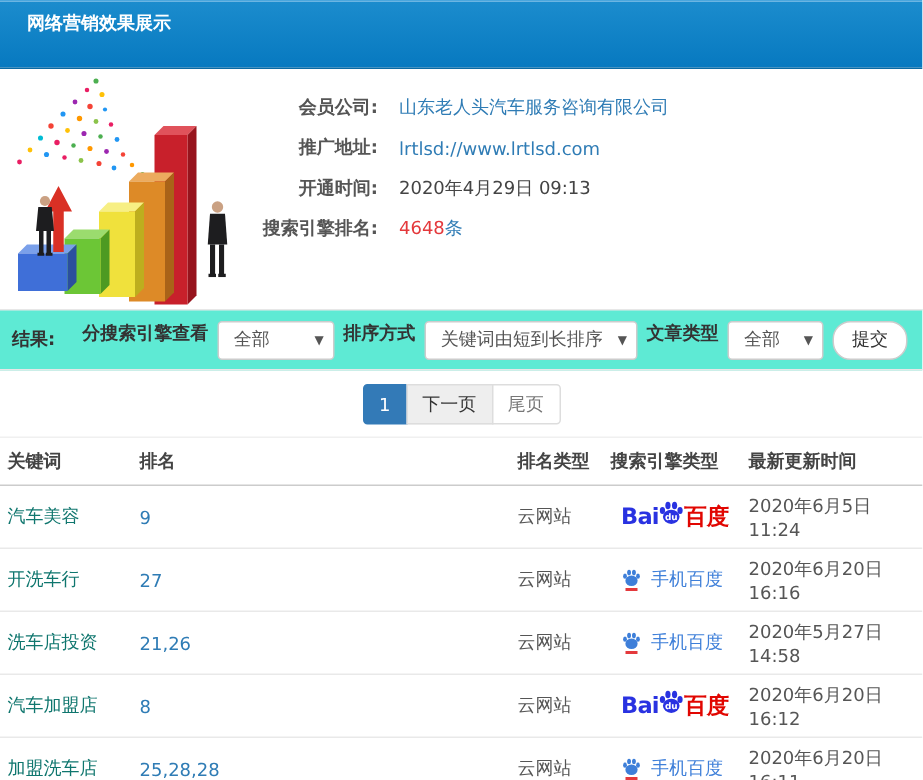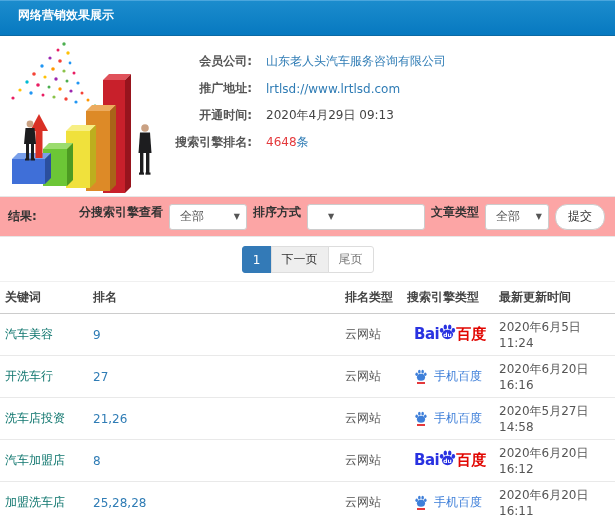--- a/index.html
+++ b/index.html
@@ -6,21 +6,21 @@
   html,body { width: 615px; }
   body {
     font-family: "DejaVu Sans", "Liberation Sans", sans-serif;
     font-size: 12px;
     color: #555;
     background: #fff;
     position: relative;
   }
   
   .title-bar {
-    height: 36px;
+    height: 46px;
     background: linear-gradient(#1b8ccd, #0779c0);
     border-top: 1px solid #4aa6dd;
     border-bottom: 1px solid #0b6aa4;
     color: #fff;
     font-weight: bold;
     line-height: 28px;
     padding-left: 18px;
   }
   
   .header-section { display: flex; height: 160px; overflow: hidden; }
@@ -31,21 +31,21 @@
     width: 92px; text-align: right; color: #555; font-weight: bold;
     flex: 0 0 92px;
   }
   .info-value { margin-left: 14px; color: #444; }
   .link { color: #2f7cb5; text-decoration: none; cursor: pointer; }
   .count-red { color: #e4393c; }
   .count-unit { color: #2f7cb5; }
   
   .filter-bar {
     height: 41px;
-    background: #fca5a5;
+    background: #5eead4;
     border-top: 1px solid #e7e7e7;
     border-bottom: 1px solid #e7e7e7;
     display: flex; align-items: center;
     padding: 0 10px 0 8px;
   }
   .result-label { font-weight: bold; color: #333; }
   .filter-group { margin-left: auto; display: flex; align-items: flex-start; gap: 6px; }
   .filter-label { font-weight: bold; color: #333; white-space: nowrap; }
   .select {
     border: 1px solid #ccc; border-radius: 3px; background: #fff;
@@ -211,20 +211,21 @@
 <div class="filter-bar">
   <span class="result-label">结果:</span>
   <div class="filter-group">
     <span class="filter-label">分搜索引擎查看</span>
     <span class="select sel-engine">
       <span>全部</span>
       <span class="caret">▼</span>
     </span>
     <span class="filter-label">排序方式</span>
     <span class="select sel-sort">
+      <span>关键词由短到长排序</span>
       <span class="caret">▼</span>
     </span>
     <span class="filter-label">文章类型</span>
     <span class="select sel-type">
       <span>全部</span>
       <span class="caret">▼</span>
     </span>
     <button class="submit-btn">提交</button>
   </div>
 </div>

